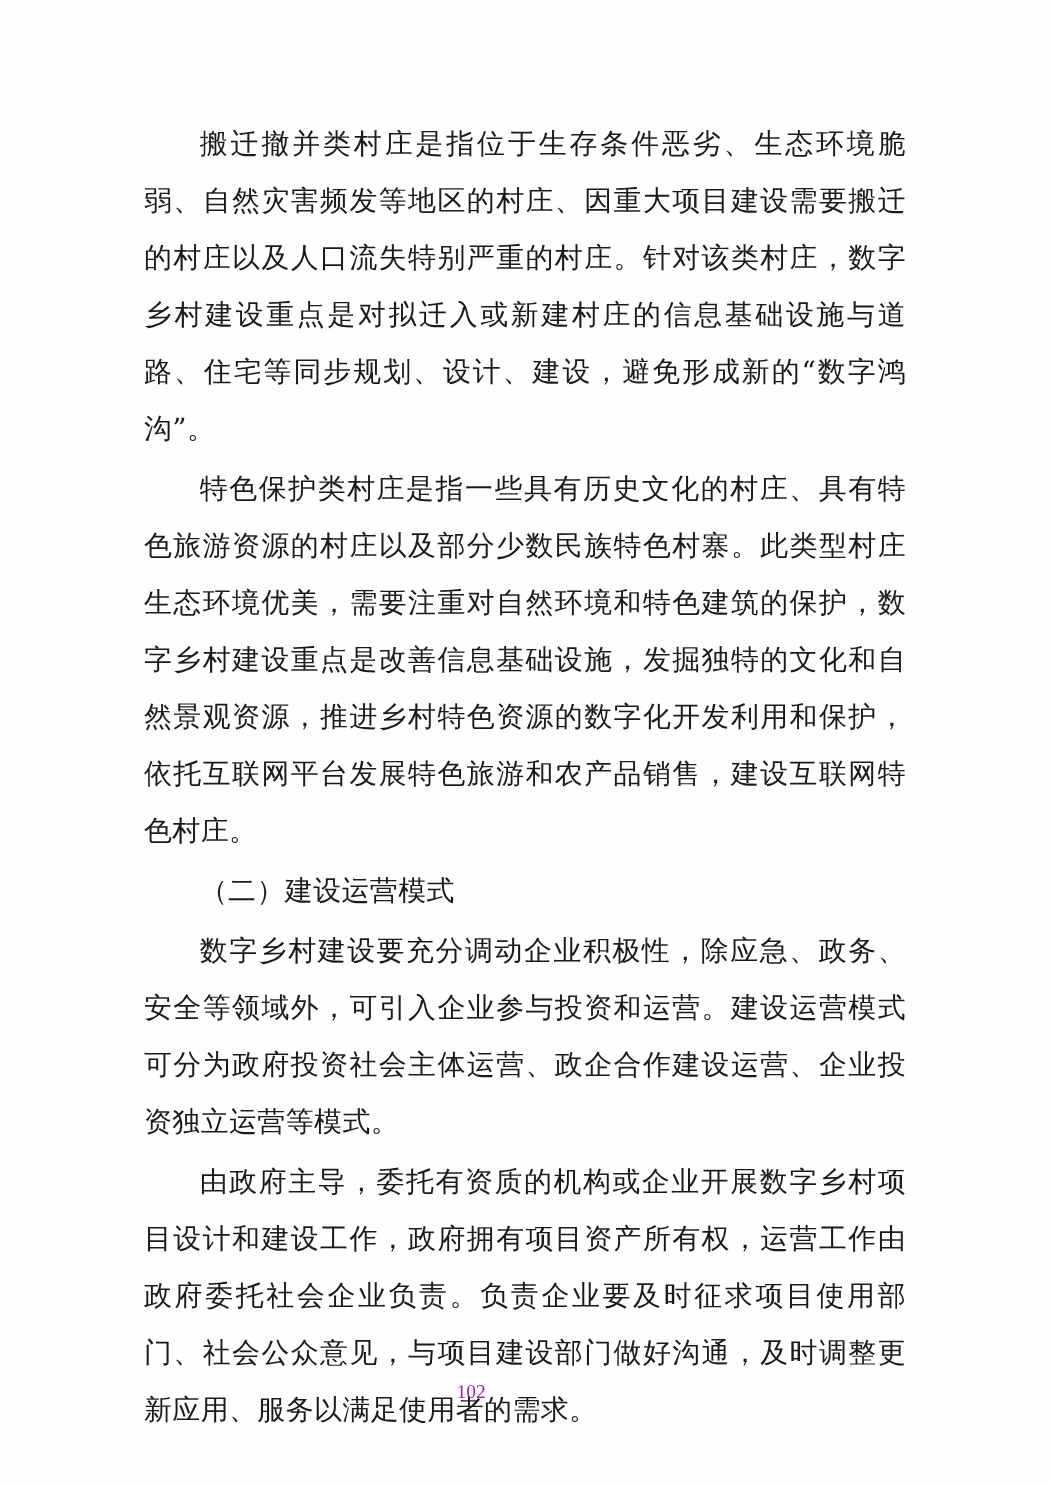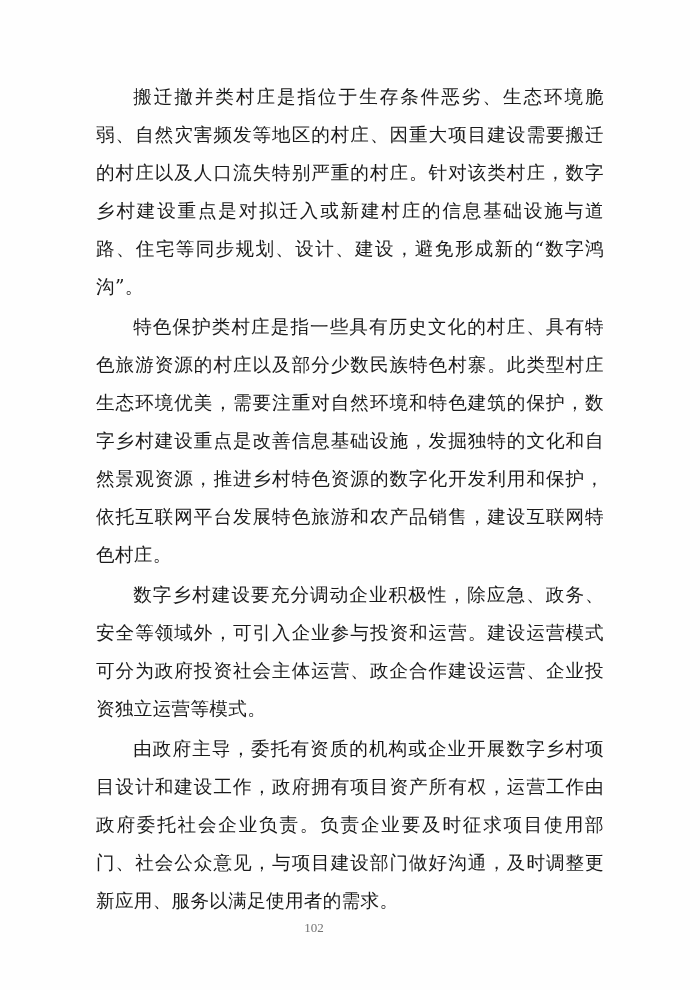--- a/index.html
+++ b/index.html
@@ -55,28 +55,29 @@
     font-weight: bold;
     font-family: "DejaVu Sans", "Liberation Sans", sans-serif;
   }
   .footer {
     position: absolute;
     left: 0;
     top: 920px;
     width: 628px;
     text-align: center;
     font-size: 13px;
-    color: #737373;
+    color: #a21caf;
     font-family: "Liberation Serif", "DejaVu Serif", serif;
   }
 </style>
 </head>
 <body>
 
 <div class="page">
   <div class="content">
     <p class="para">搬迁撤并类村庄是指位于生存条件恶劣、生态环境脆弱、自然灾害频发等地区的村庄、因重大项目建设需要搬迁的村庄以及人口流失特别严重的村庄。针对该类村庄，数字乡村建设重点是对拟迁入或新建村庄的信息基础设施与道路、住宅等同步规划、设计、建设，避免形成新的“数字鸿沟”。</p>
     <p class="para">特色保护类村庄是指一些具有历史文化的村庄、具有特色旅游资源的村庄以及部分少数民族特色村寨。此类型村庄生态环境优美，需要注重对自然环境和特色建筑的保护，数字乡村建设重点是改善信息基础设施，发掘独特的文化和自然景观资源，推进乡村特色资源的数字化开发利用和保护，依托互联网平台发展特色旅游和农产品销售，建设互联网特色村庄。</p>
+    <p class="heading-sub">（二）建设运营模式</p>
     <p class="para">数字乡村建设要充分调动企业积极性，除应急、政务、安全等领域外，可引入企业参与投资和运营。建设运营模式可分为政府投资社会主体运营、政企合作建设运营、企业投资独立运营等模式。</p>
     <p class="para">由政府主导，委托有资质的机构或企业开展数字乡村项目设计和建设工作，政府拥有项目资产所有权，运营工作由政府委托社会企业负责。负责企业要及时征求项目使用部门、社会公众意见，与项目建设部门做好沟通，及时调整更新应用、服务以满足使用者的需求。</p>
   </div>
   <div class="footer">102</div>
 </div>
 
 </body></html>

